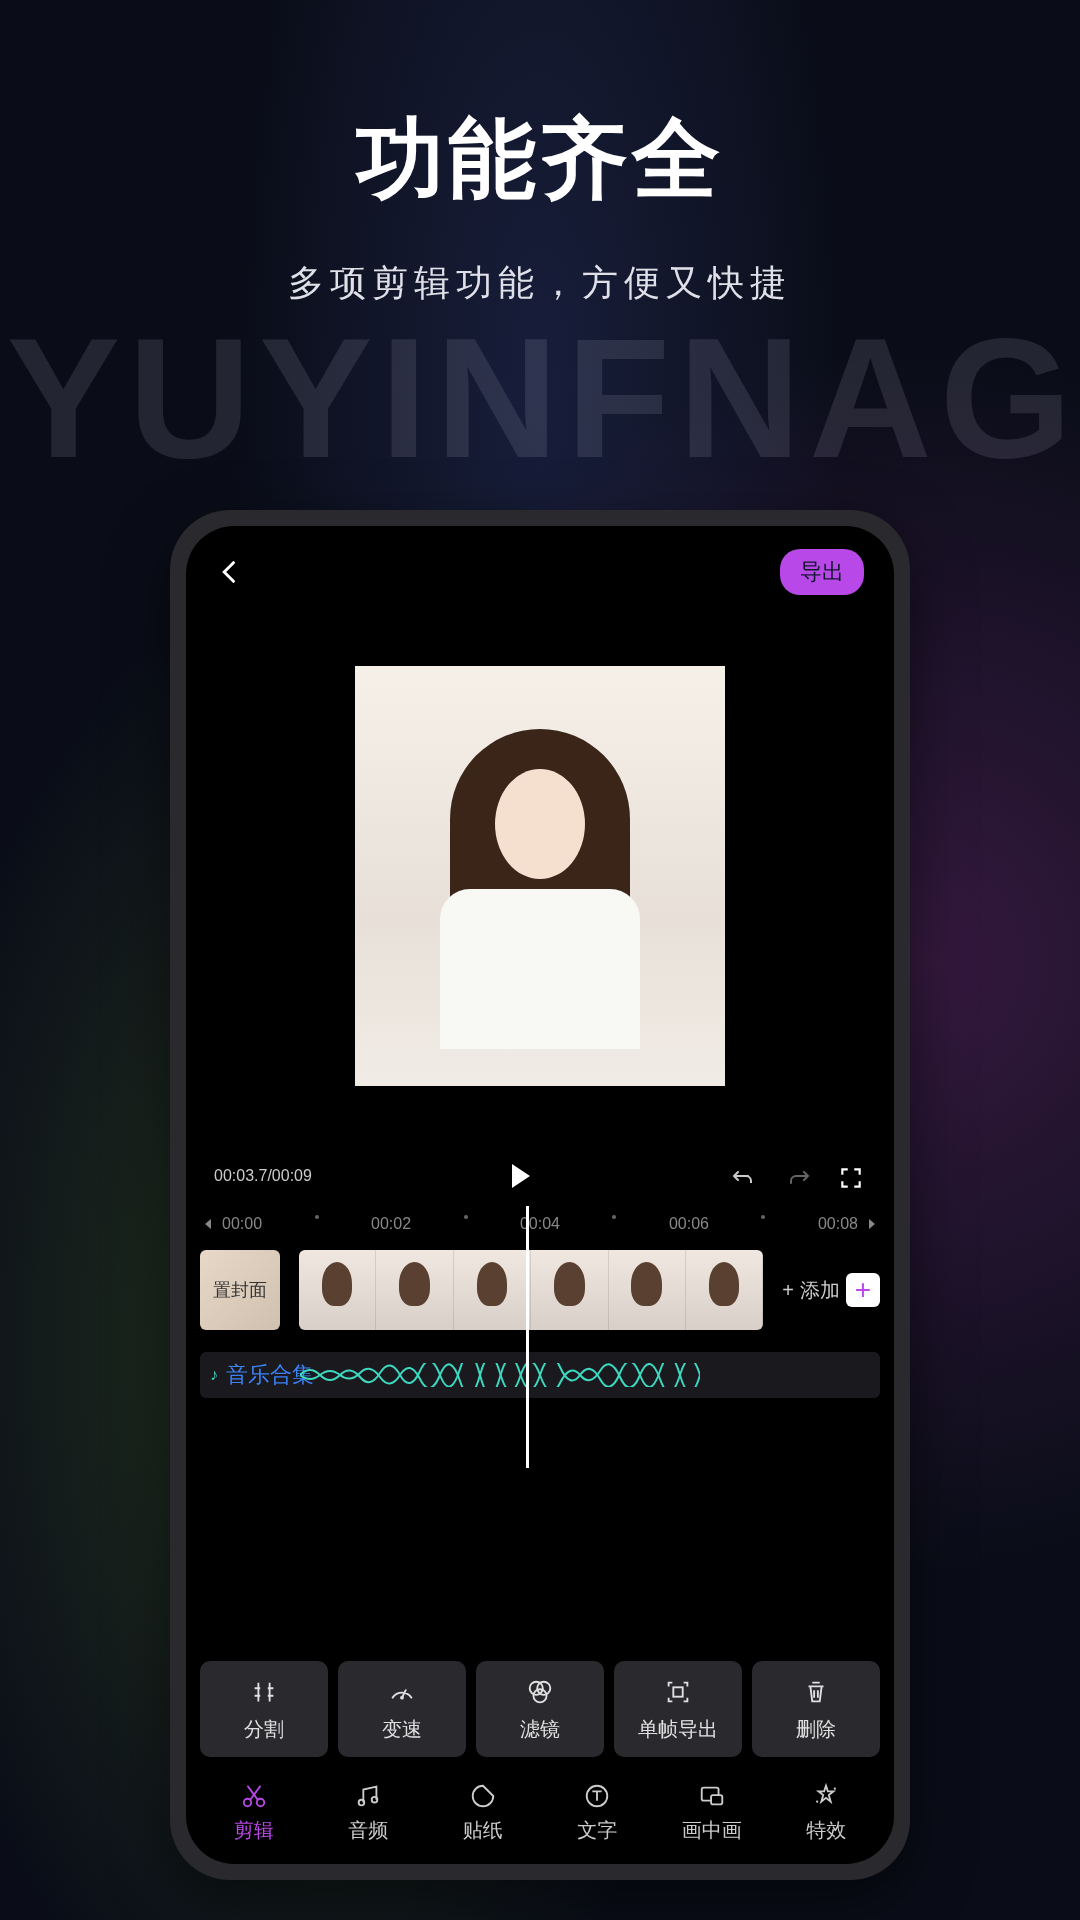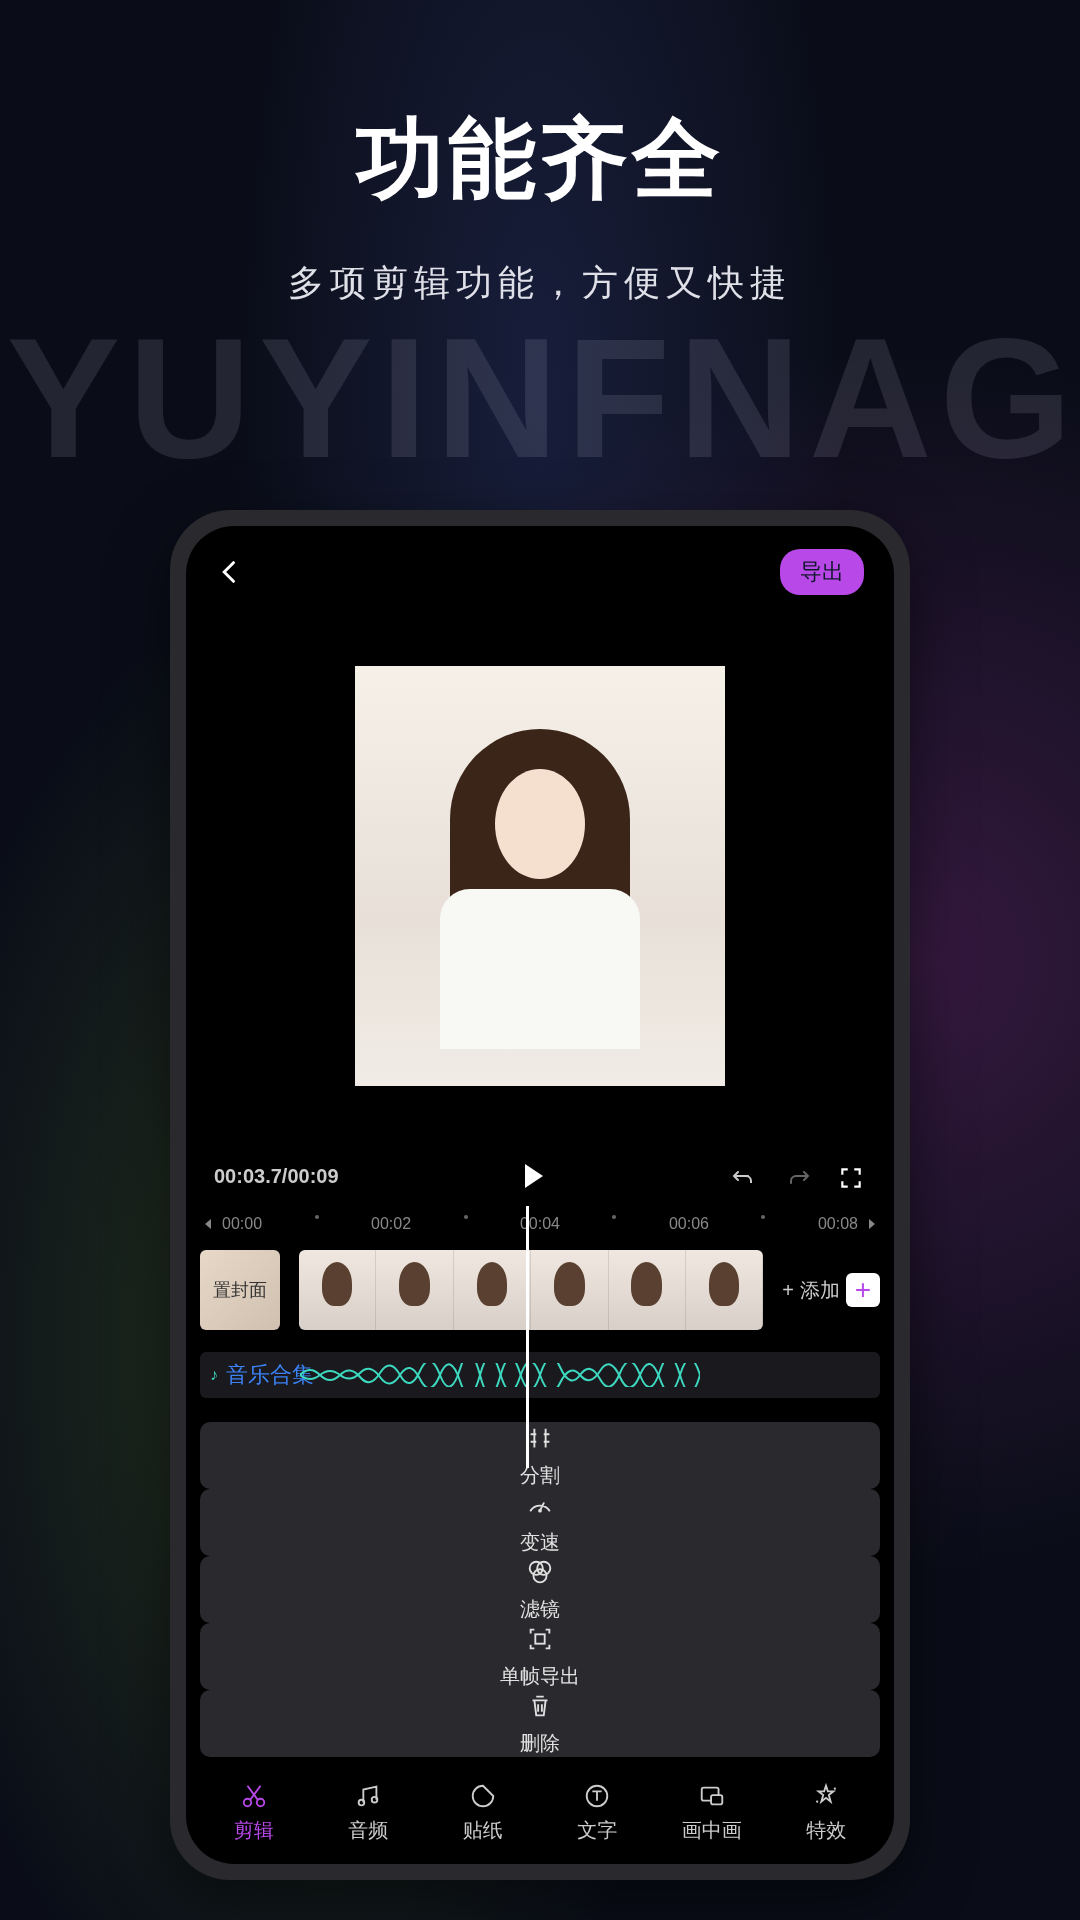--- a/index.html
+++ b/index.html
@@ -104,21 +104,21 @@
     .hair { width:180px; height:240px; background:#3a2518; border-radius:90px 90px 60px 60px; position:absolute; top:0; left:10px; }
     .face { width:90px; height:110px; background:#f5e0d0; border-radius:50%; position:absolute; top:40px; left:55px; }
     .body { width:200px; height:160px; background:#f8f8f5; border-radius:30px 30px 0 0; position:absolute; top:160px; left:0; }
     .playback-bar {
       display: flex;
       align-items: center;
       justify-content: space-between;
       padding: 10px 28px;
       height: 60px;
     }
-    .time-display { font-size: 20px; color: #ccc; font-weight: bold; }
+    .time-display { font-size: 16px; color: #ccc; }
     .play-icon { width:0; height:0; border-left:18px solid #fff; border-top:12px solid transparent; border-bottom:12px solid transparent; }
     .playback-controls { display:flex; gap:26px; align-items:center; }
     .ctrl-icon { width:28px; height:22px; }
     .timeline-ruler {
       display: flex;
       align-items: center;
       padding: 6px 14px;
       height: 36px;
       font-size: 16px;
       color: #888;
@@ -168,22 +168,22 @@
       position:relative;
       overflow:hidden;
     }
     .music-icon { font-size:16px; color:#3dd8c0; }
     .audio-label { font-size:22px; color:#3b82f6; }
     .waveform { position:absolute; left:100px; right:10px; top:50%; transform:translateY(-50%); height:24px; }
     .wave-path { stroke:#3dd8c0; stroke-width:2; fill:none; }
     .spacer { flex:1; }
     .action-row {
       display: flex;
+      gap: 10px;
       padding: 14px;
-      flex-direction: column;
     }
     .action-btn {
       flex:1;
       background: #2a2a2e;
       border-radius: 10px;
       height: 96px;
       display:flex;
       flex-direction:column;
       align-items:center;
       justify-content:center;

